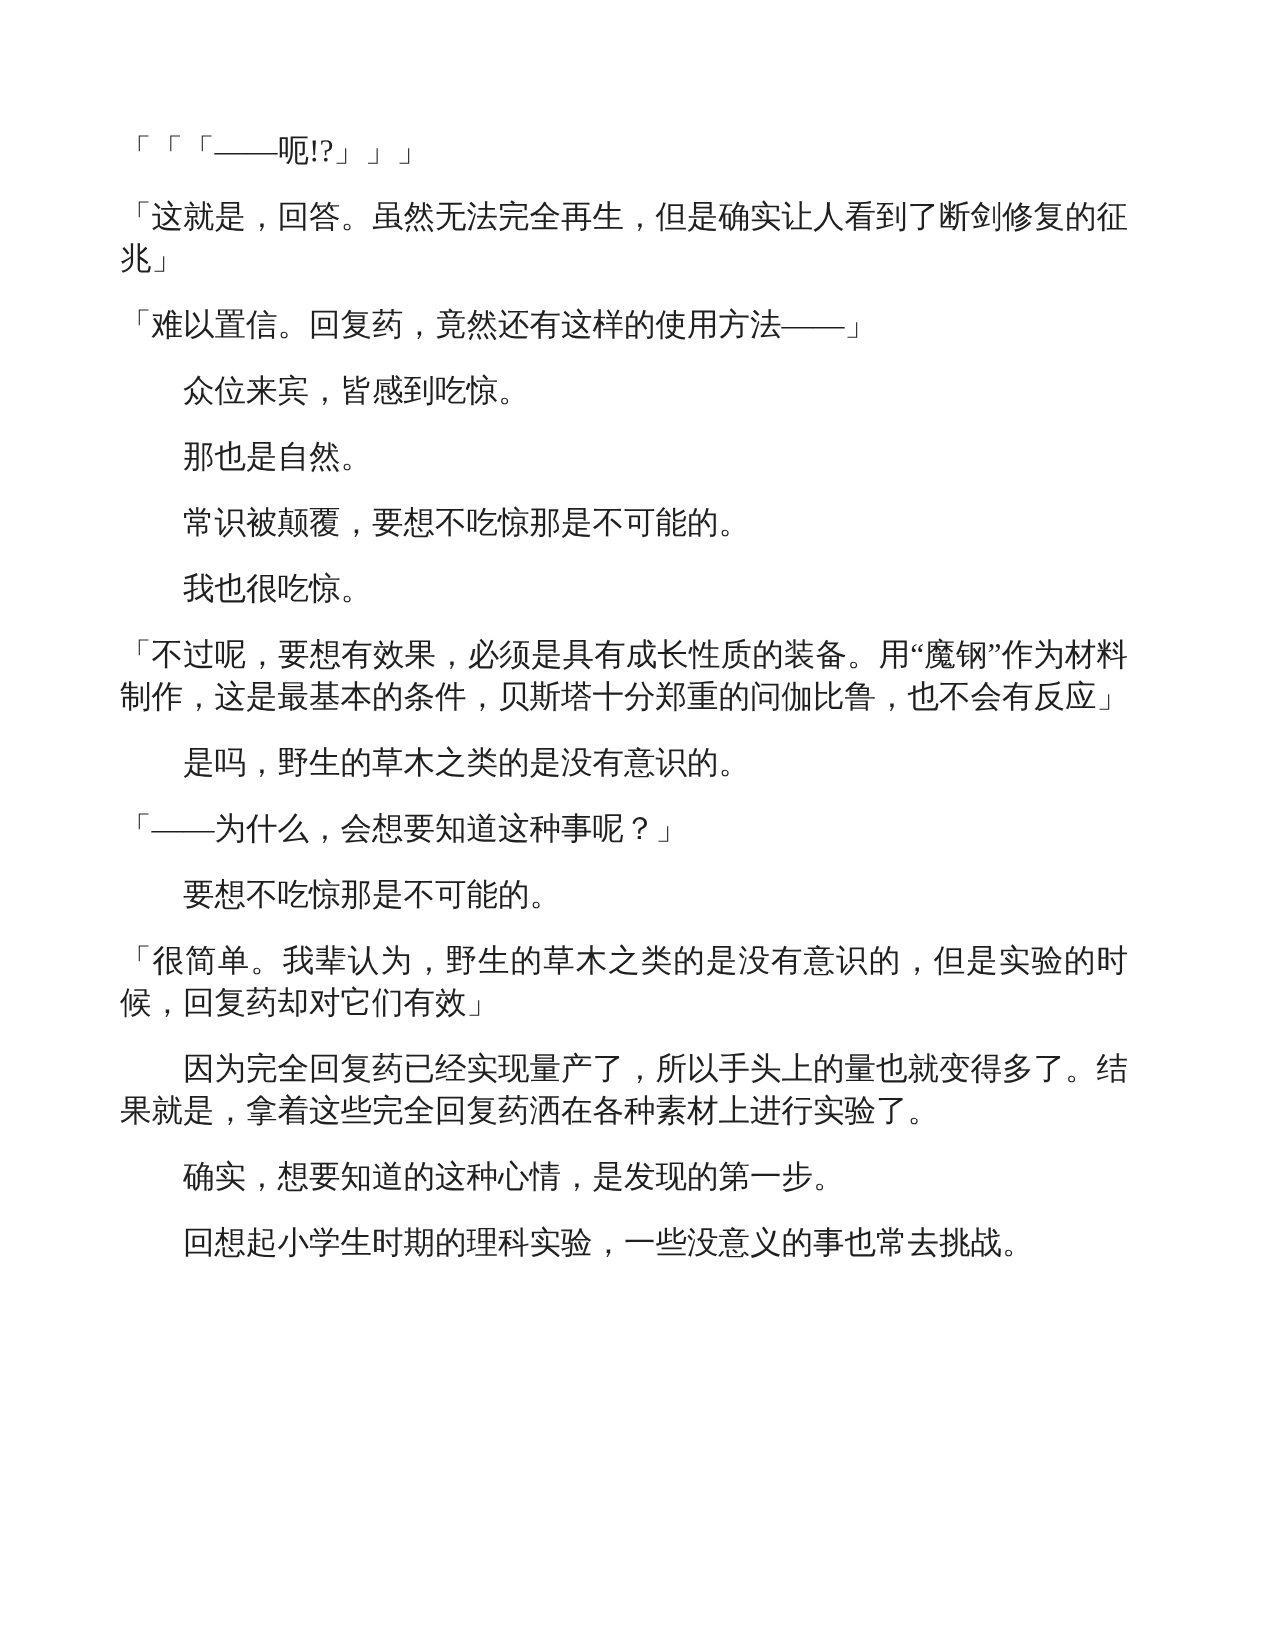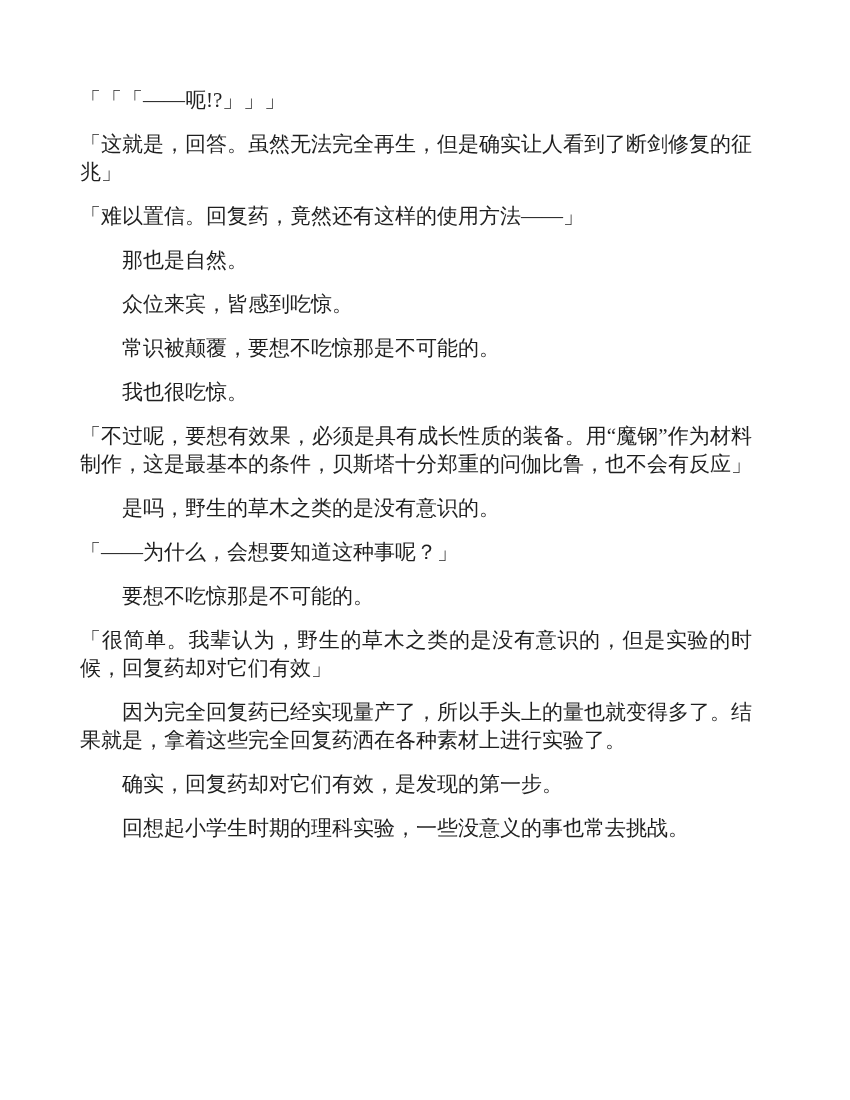--- a/index.html
+++ b/index.html
@@ -36,26 +36,26 @@
   }
 </style>
 </head>
 <body>
 
 <div class="page">
   <div class="text-block" id="text-block" style="color: rgb(31, 31, 31);">
       <p class="">「「「——呃!?」」」</p>
       <p class="">「这就是，回答。虽然无法完全再生，但是确实让人看到了断剑修复的征兆」</p>
       <p class="">「难以置信。回复药，竟然还有这样的使用方法——」</p>
+      <p class="indent">众位来宾，皆感到吃惊。</p>
       <p class="indent">那也是自然。</p>
-      <p class="indent">众位来宾，皆感到吃惊。</p>
       <p class="indent">常识被颠覆，要想不吃惊那是不可能的。</p>
       <p class="indent">我也很吃惊。</p>
       <p class="">「不过呢，要想有效果，必须是具有成长性质的装备。用“魔钢”作为材料制作，这是最基本的条件，贝斯塔十分郑重的问伽比鲁，也不会有反应」</p>
       <p class="indent">是吗，野生的草木之类的是没有意识的。</p>
       <p class="">「——为什么，会想要知道这种事呢？」</p>
       <p class="indent">要想不吃惊那是不可能的。</p>
       <p class="">「很简单。我辈认为，野生的草木之类的是没有意识的，但是实验的时候，回复药却对它们有效」</p>
       <p class="indent">因为完全回复药已经实现量产了，所以手头上的量也就变得多了。结果就是，拿着这些完全回复药洒在各种素材上进行实验了。</p>
-      <p class="indent">确实，回复药却对它们有效，是发现的第一步。</p>
+      <p class="indent">确实，想要知道的这种心情，是发现的第一步。</p>
       <p class="indent">回想起小学生时期的理科实验，一些没意义的事也常去挑战。</p>
     </div>
 </div>
 
 </body></html>

